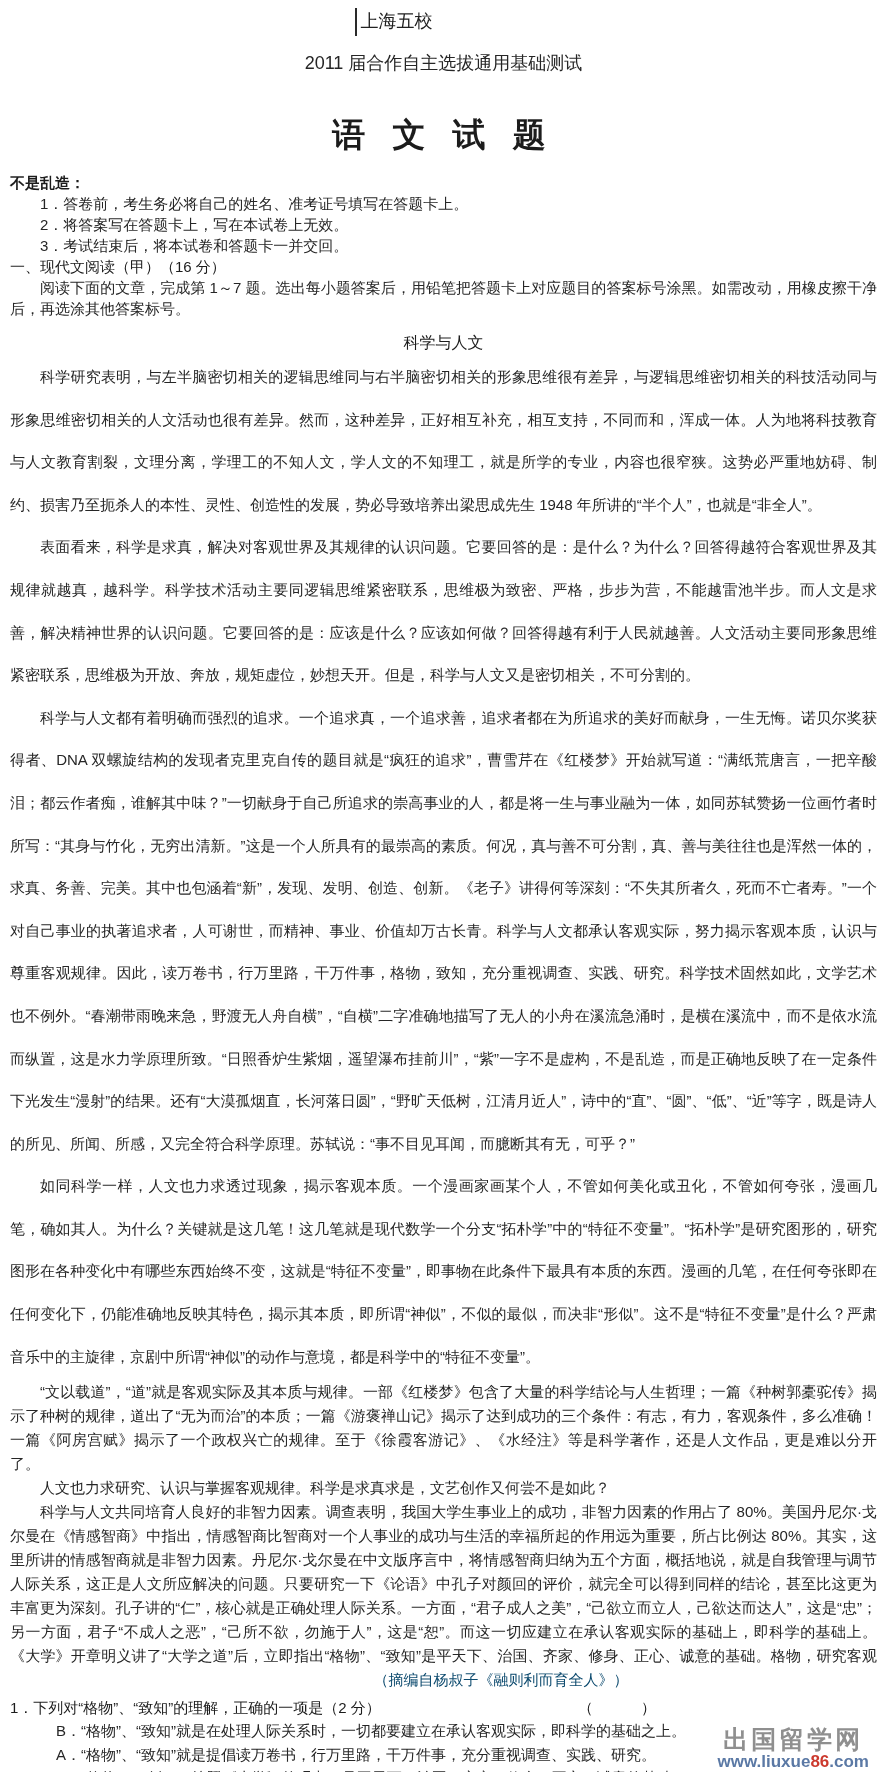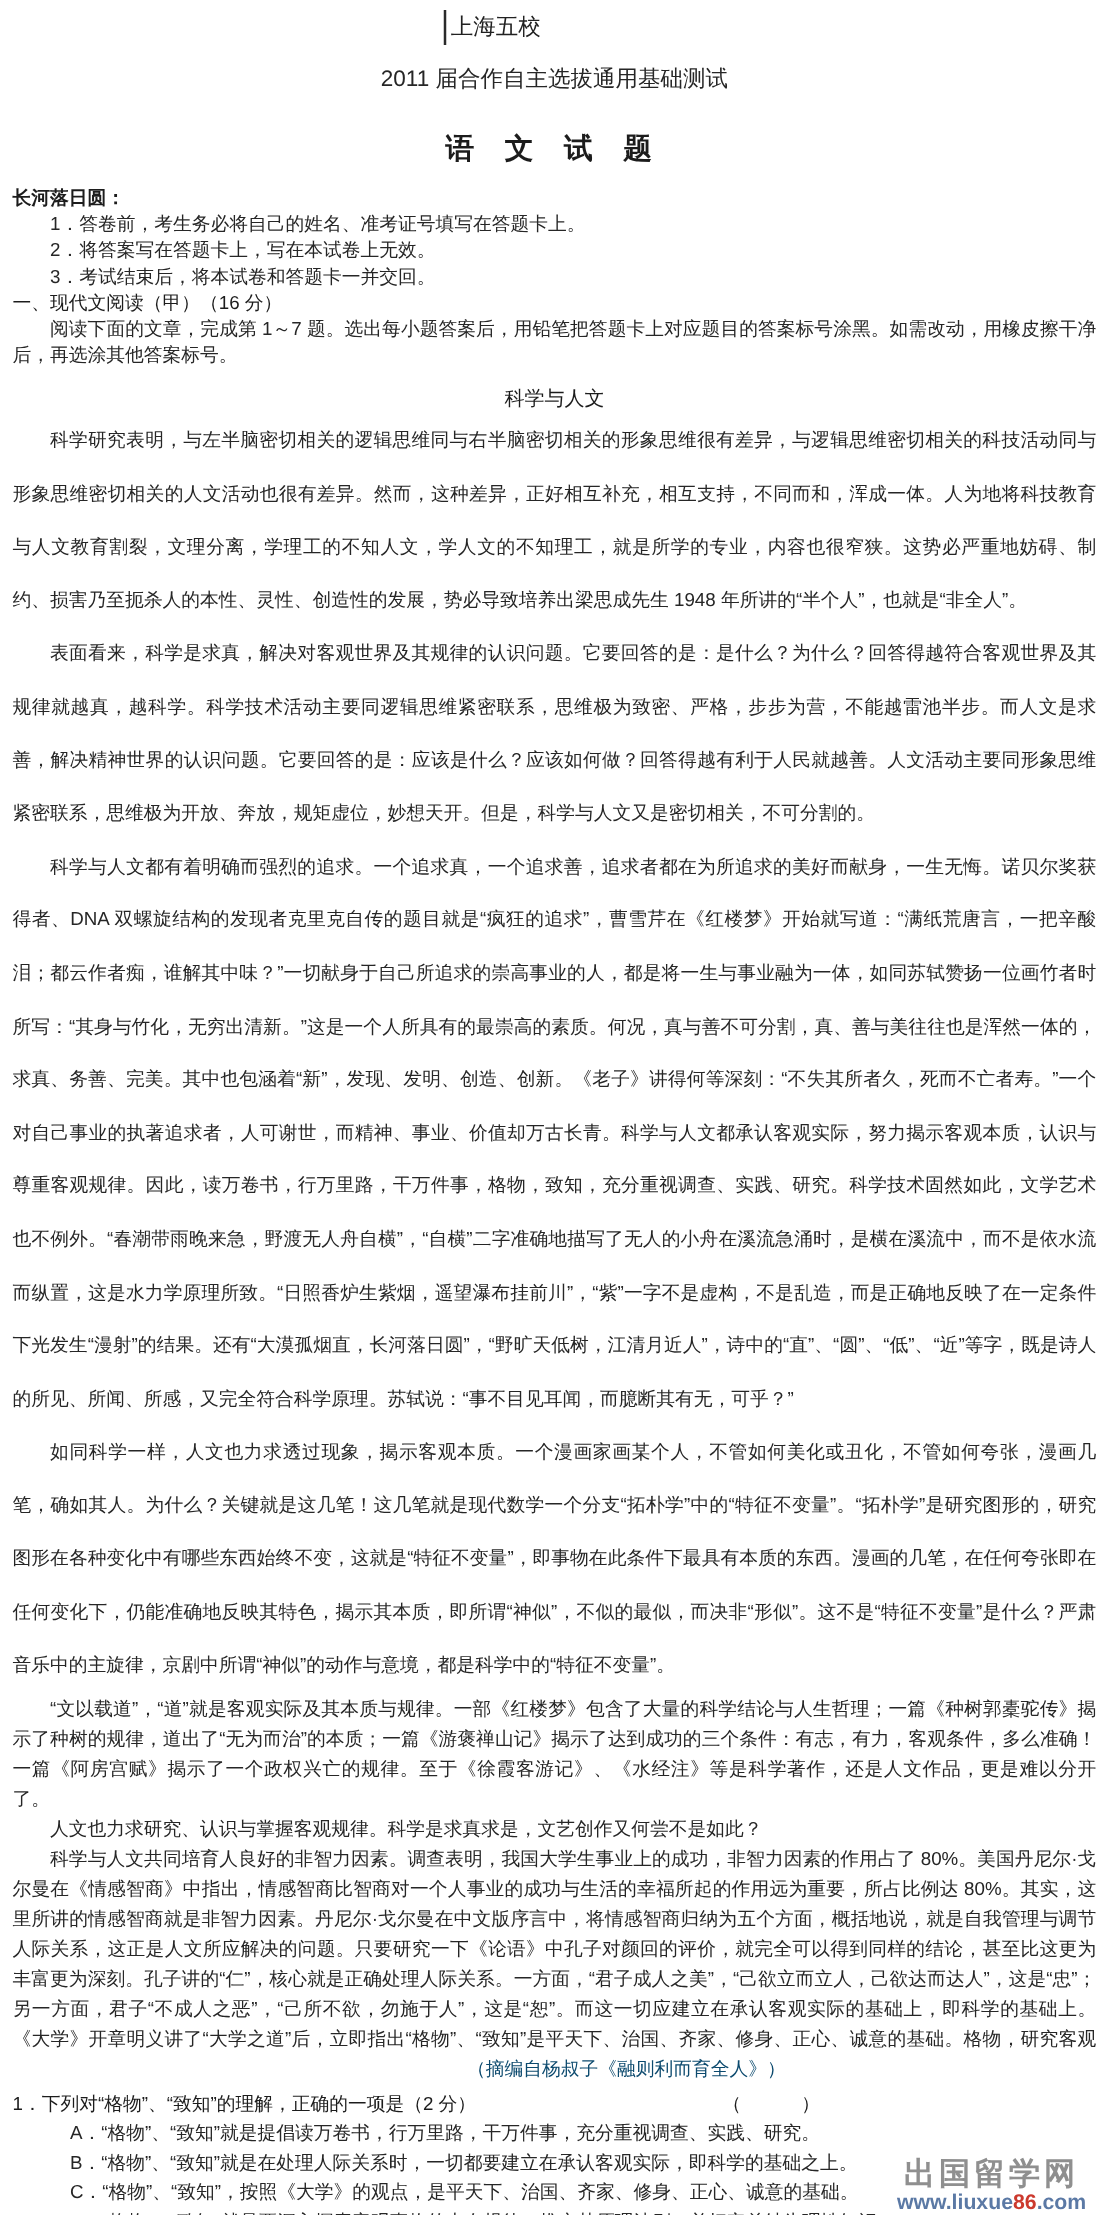--- a/index.html
+++ b/index.html
@@ -22,24 +22,24 @@
   .school-row .school-text {
     display: inline-block;
     font-size: 18px;
     border-left: 2px solid #2a2a2a;
     padding: 1px 0 3px 4px;
     text-align: right;
   }
   .session-row { text-align: center; font-size: 18px; margin-top: 15px; color: #262626; }
   .main-title {
     text-align: center;
-    font-size: 23px;
+    font-size: 33px;
     font-weight: bold;
     letter-spacing: 9px;
-    margin-top: 28px;
+    margin-top: 38px;
     color: #1c1c1c;
   }
   
   .notice-block { margin-top: 14px; }
   .notice-label { font-size: 15px; font-weight: bold; line-height: 21px; color: #1c1c1c; }
   .notice-item { font-size: 15px; line-height: 21px; padding-left: 30px; color: #262626; }
   .section-heading { font-size: 15px; line-height: 21px; color: #1c1c1c; }
   .instructions {
     font-size: 15px; line-height: 21px; text-indent: 2em;
     text-align: justify; color: #262626;
@@ -76,21 +76,21 @@
 
 <div class="sheet">
 
   <div class="school-row">
     <span class="school-text">上海五校</span>
   </div>
   <div class="session-row">2011 届合作自主选拔通用基础测试</div>
   <h1 class="main-title">语 文 试 题</h1>
 
   <div class="notice-block">
-    <div class="notice-label">长河落日圆：</div>
+    <div class="notice-label">不是乱造：</div>
     <div class="notice-item">1．答卷前，考生务必将自己的姓名、准考证号填写在答题卡上。</div>
     <div class="notice-item">2．将答案写在答题卡上，写在本试卷上无效。</div>
     <div class="notice-item">3．考试结束后，将本试卷和答题卡一并交回。</div>
   </div>
 
   <div class="section-heading">一、现代文阅读（甲）（16 分）</div>
   <p class="instructions">阅读下面的文章，完成第 1～7 题。选出每小题答案后，用铅笔把答题卡上对应题目的答案标号涂黑。如需改动，用橡皮擦干净后，再选涂其他答案标号。</p>
 
   <h2 class="article-title">科学与人文</h2>
 
@@ -107,22 +107,22 @@
     <p>科学与人文共同培育人良好的非智力因素。调查表明，我国大学生事业上的成功，非智力因素的作用占了 80%。美国丹尼尔·戈尔曼在《情感智商》中指出，情感智商比智商对一个人事业的成功与生活的幸福所起的作用远为重要，所占比例达 80%。其实，这里所讲的情感智商就是非智力因素。丹尼尔·戈尔曼在中文版序言中，将情感智商归纳为五个方面，概括地说，就是自我管理与调节人际关系，这正是人文所应解决的问题。只要研究一下《论语》中孔子对颜回的评价，就完全可以得到同样的结论，甚至比这更为丰富更为深刻。孔子讲的“仁”，核心就是正确处理人际关系。一方面，“君子成人之美”，“己欲立而立人，己欲达而达人”，这是“忠”；另一方面，君子“不成人之恶”，“己所不欲，勿施于人”，这是“恕”。而这一切应建立在承认客观实际的基础上，即科学的基础上。《大学》开章明义讲了“大学之道”后，立即指出“格物”、“致知”是平天下、治国、齐家、修身、正心、诚意的基础。格物，研究客观事物及其规律；致知，认识客观事物及其规律。这就是科学。</p>
   </div>
 
   <div class="attribution">（摘编自杨叔子《融则利而育全人》）</div>
 
   <div class="question-block">
     <div class="stem-row">
       <span>1．下列对“格物”、“致知”的理解，正确的一项是（2 分）</span>
       <span class="answer-blank">（　　）</span>
     </div>
+    <div class="option">B．“格物”、“致知”就是在处理人际关系时，一切都要建立在承认客观实际，即科学的基础之上。</div>
     <div class="option">A．“格物”、“致知”就是提倡读万卷书，行万里路，干万件事，充分重视调查、实践、研究。</div>
-    <div class="option">B．“格物”、“致知”就是在处理人际关系时，一切都要建立在承认客观实际，即科学的基础之上。</div>
     <div class="option">C．“格物”、“致知”，按照《大学》的观点，是平天下、治国、齐家、修身、正心、诚意的基础。</div>
     <div class="option">D．“格物”、“致知”就是要深入探索客观事物的内在规律，推究其原理法则，并把它总结为理性知识。</div>
   </div>
 
   <div class="watermark">
     <div class="wm-name">出国留学网</div>
     <div class="wm-url"><span>www.liuxue</span><span class="wm-red">86</span><span>.com</span></div>
   </div>
 
 </div>

